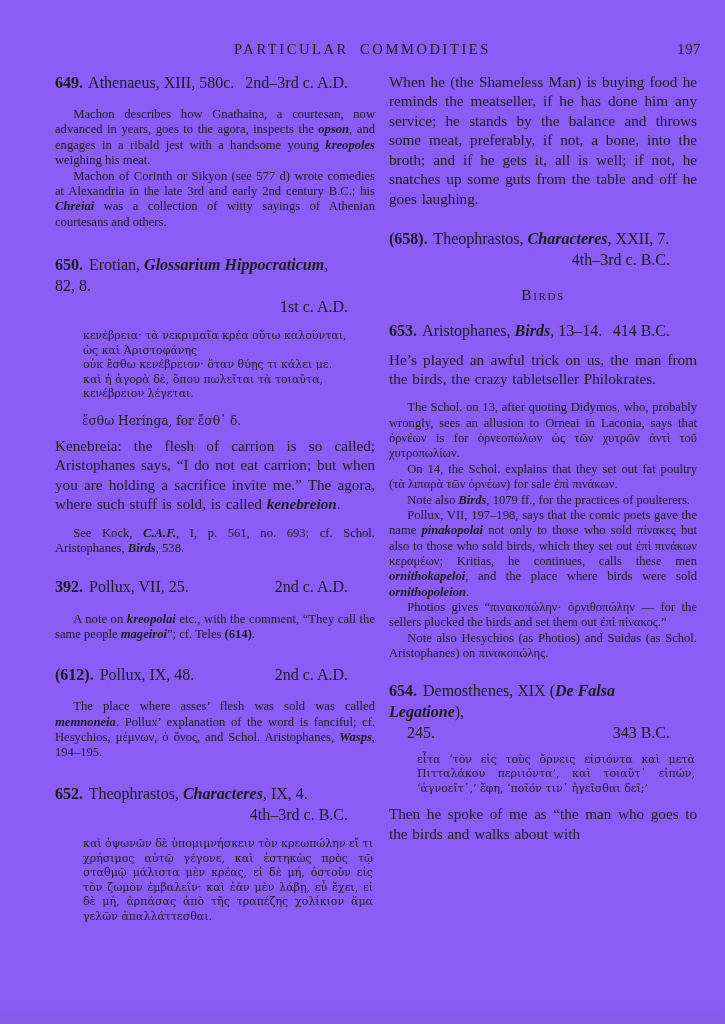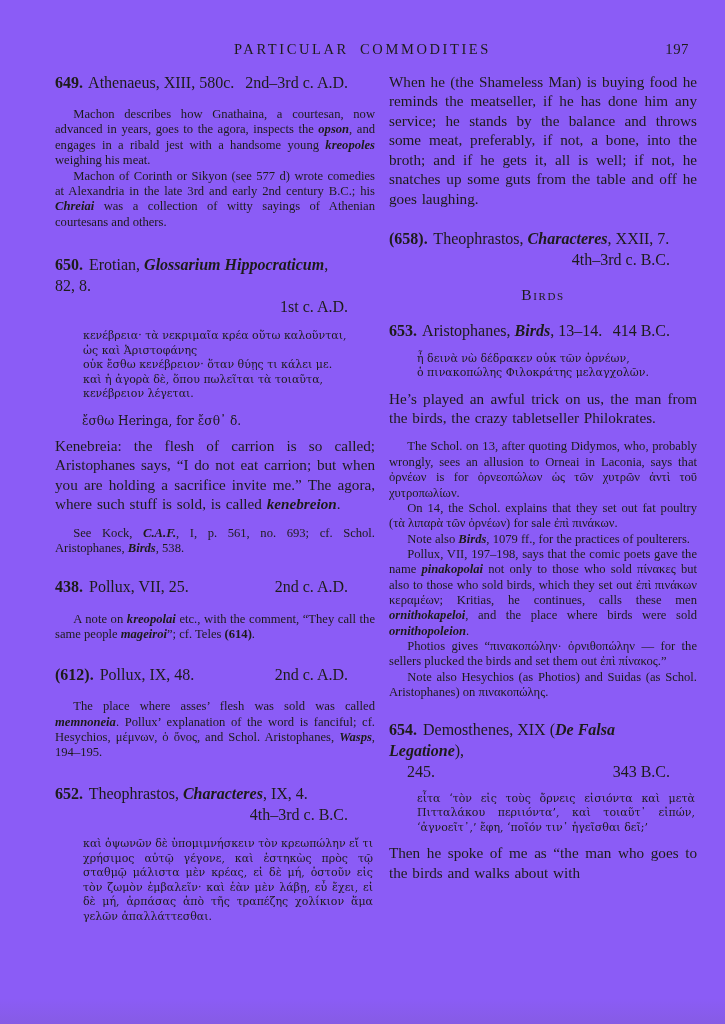--- a/index.html
+++ b/index.html
@@ -16,21 +16,21 @@
   .page::after{ 
     content:"";position:absolute;left:0;right:0;bottom:0;height:26px;
     background:linear-gradient(to bottom,rgba(0,0,0,0),rgba(90,85,78,.10));
     pointer-events:none;
   }
   .running-head{
     position:absolute;top:41px;left:0;right:0;text-align:center;
     font-size:14.5px;letter-spacing:2.6px;word-spacing:5px;
   }
   .page-num{
-    position:absolute;top:41px;right:36px;font-size:14.8px;letter-spacing:.5px;
+    position:absolute;top:41px;right:24px;font-size:14.8px;letter-spacing:.5px;
   }
   .col{position:absolute;top:72px;}
   .col-l{left:55px;width:320px;}
   .col-r{left:389px;width:308px;}
 
   
   .ehead{font-size:16px;line-height:1.32;padding-right:27px;}
   .ehead .l1{display:flex;justify-content:space-between;}
   .ehead .l2{display:flex;justify-content:flex-end;}
   .ehead .l2.split{justify-content:space-between;}
@@ -94,21 +94,21 @@
     </div>
     <div class="greek g12">κενέβρεια· τὰ νεκριμαῖα κρέα οὕτω καλοῦνται,<br>ὡς καὶ Ἀριστοφάνης<br>οὐκ ἔσθω κενέβρειον· ὅταν θύῃς τι κάλει με.<br>καὶ ἡ ἀγορὰ δὲ, ὅπου πωλεῖται τὰ τοιαῦτα,<br>κενέβρειον λέγεται.</div>
     <div class="apparatus g12">ἔσθω Heringa, for ἔσθ᾽ δ.</div>
     <div class="trans g8">Kenebreia: the flesh of carrion is so called; Aristophanes says, “I do not eat carrion; but when you are holding a sacrifice invite me.” The agora, where such stuff is sold, is called <i>kenebreion</i>.</div>
     <div class="note g12">
       <p>See Kock, <i>C.A.F.</i>, I, p. 561, no. 693; cf. Schol. Aristophanes, <i>Birds</i>, 538.</p>
     </div>
 
     <div class="ehead g20">
       <div class="l1">
-        <span class="src"><span class="num">438.</span> Pollux, VII, 25.</span>
+        <span class="src"><span class="num">392.</span> Pollux, VII, 25.</span>
         <span class="date">2nd c. A.D.</span>
       </div>
     </div>
     <div class="note g14">
       <p>A note on <i>kreopolai</i> etc., with the comment, “They call the same people <i>mageiroi</i>”; cf. Teles <b>(614)</b>.</p>
     </div>
 
     <div class="ehead g22">
       <div class="l1">
         <span class="src"><span class="num">(612).</span> Pollux, IX, 48.</span>
@@ -144,21 +144,20 @@
     </div>
 
     <div class="sec-head g16">Birds</div>
 
     <div class="ehead g16">
       <div class="l1">
         <span class="src"><span class="num">653.</span> Aristophanes, <i>Birds</i>, 13–14.</span>
         <span class="date">414 B.C.</span>
       </div>
     </div>
-    <div class="greek g10">ἦ δεινὰ νὼ δέδρακεν οὑκ τῶν ὀρνέων,<br>ὁ πινακοπώλης Φιλοκράτης μελαγχολῶν.</div>
     <div class="trans g8">He’s played an awful trick on us, the man from the birds, the crazy tabletseller Philokrates.</div>
     <div class="note g12">
       <p>The Schol. on 13, after quoting Didymos, who, probably wrongly, sees an allusion to Orneai in Laconia, says that ὀρνέων is for ὀρνεοπώλων ὡς τῶν χυτρῶν ἀντὶ τοῦ χυτροπωλίων.</p>
       <p>On 14, the Schol. explains that they set out fat poultry (τὰ λιπαρὰ τῶν ὀρνέων) for sale ἐπὶ πινάκων.</p>
       <p>Note also <i>Birds</i>, 1079 ff., for the practices of poulterers.</p>
       <p>Pollux, VII, 197–198, says that the comic poets gave the name <i>pinakopolai</i> not only to those who sold πίνακες but also to those who sold birds, which they set out ἐπὶ πινάκων κεραμέων; Kritias, he continues, calls these men <i>ornithokapeloi</i>, and the place where birds were sold <i>ornithopoleion</i>.</p>
       <p>Photios gives “πινακοπώλην· ὀρνιθοπώλην — for the sellers plucked the birds and set them out ἐπὶ πίνακος.”</p>
       <p>Note also Hesychios (as Photios) and Suidas (as Schol. Aristophanes) on πινακοπώλης.</p>
     </div>
 

